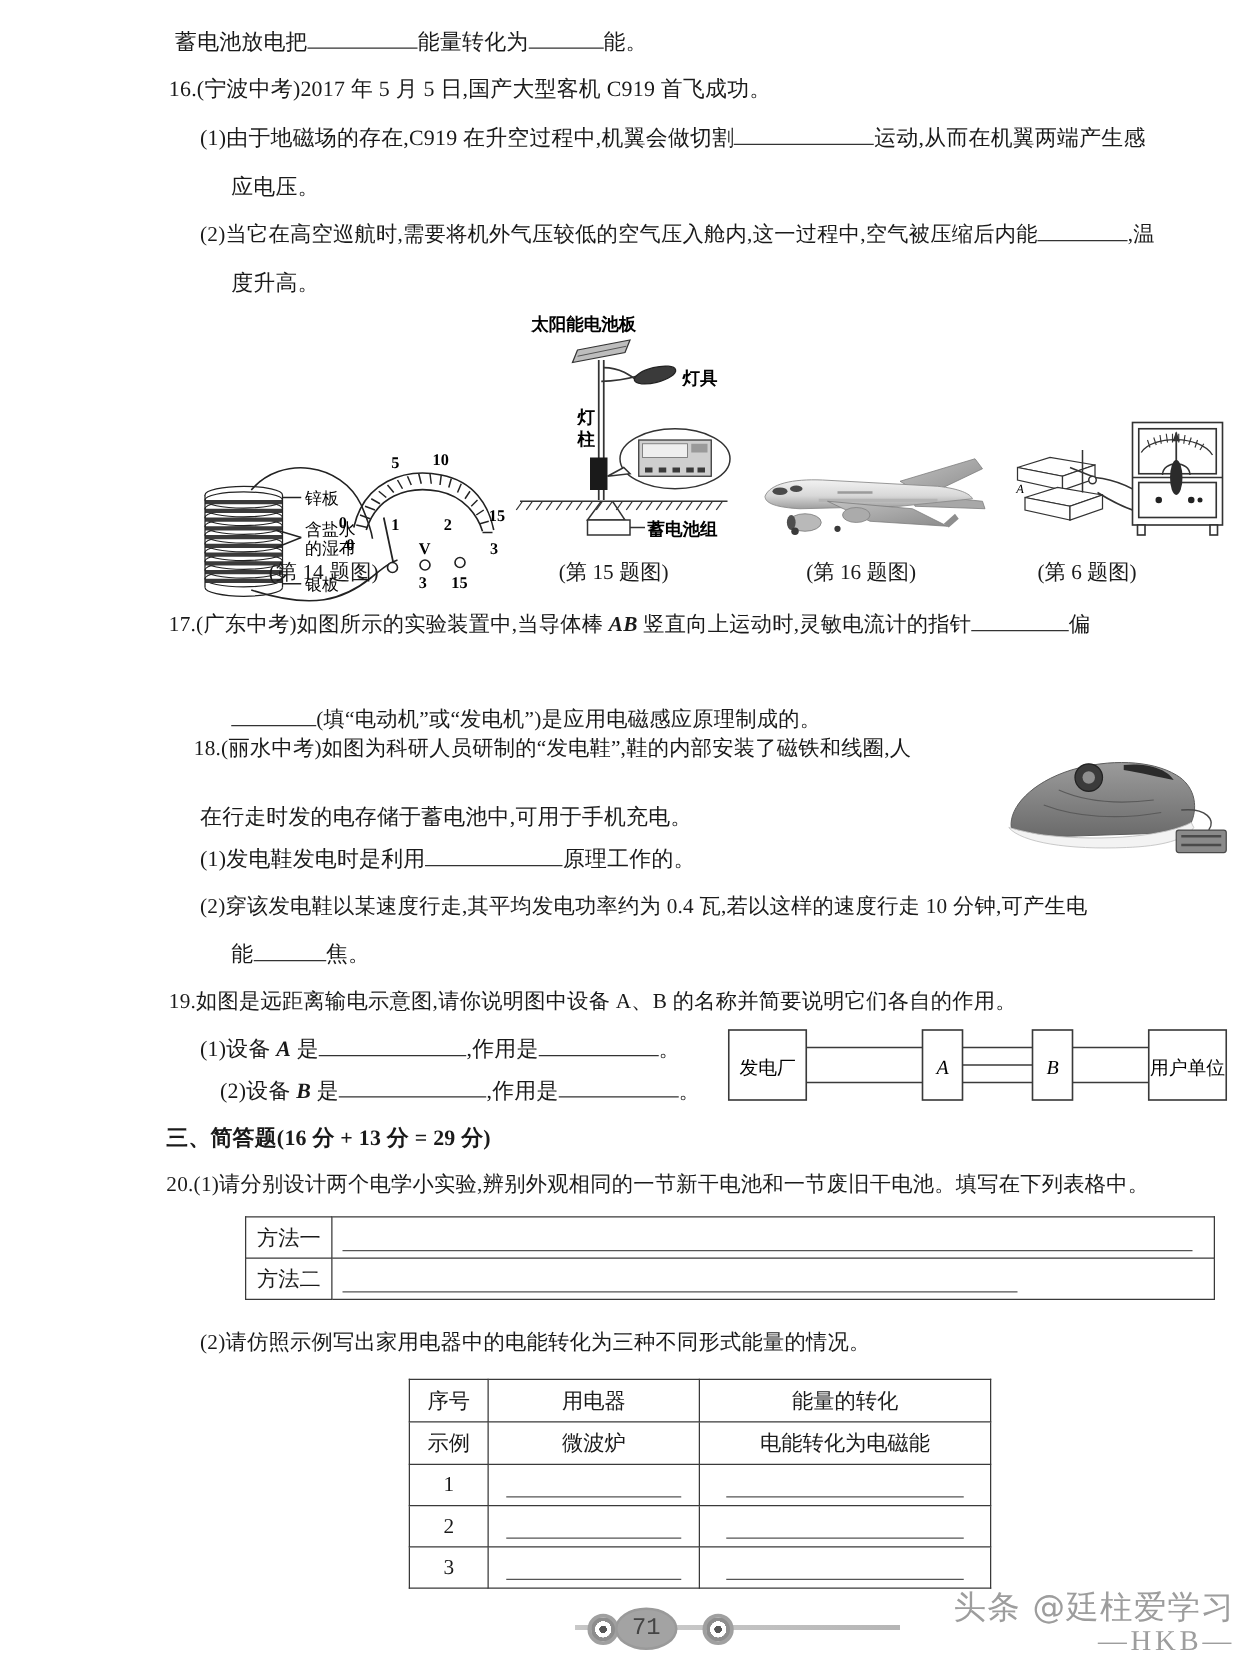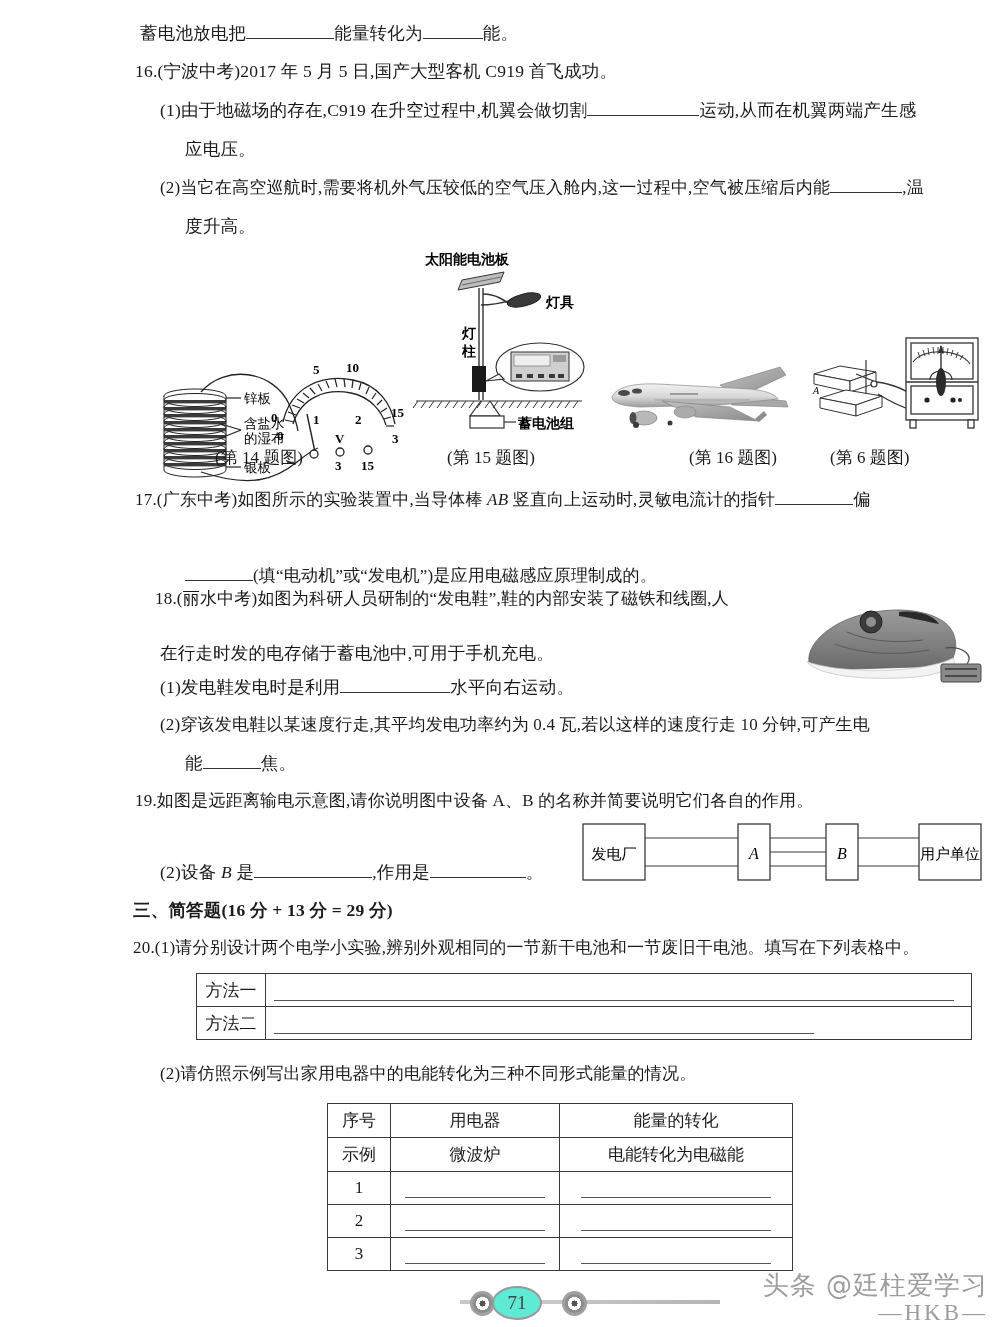--- a/index.html
+++ b/index.html
@@ -28,21 +28,21 @@
     line-height: 22px;
     white-space: nowrap;
     letter-spacing: 0.2px;
   }
   .blank {
     display: inline-block;
     border-bottom: 1.2px solid #333;
     vertical-align: baseline;
     height: 15px;
   }
-  .ital { font-style: italic; font-family: "Liberation Serif", serif; }
+  .ital { font-style: italic; font-family: "Liberation Serif", serif; font-weight: bold; }
 
   
   .figrow { position: absolute; left: 0; top: 250px; width: 1000px; height: 225px; }
   .figcap {
     position: absolute;
     font-size: 17px;
     white-space: nowrap;
   }
 
   
@@ -67,26 +67,26 @@
     background: linear-gradient(to right, #c9c9c9, #b5b5b5);
     top: 1300px;
   }
   .pagenum {
     position: absolute;
     top: 1286px;
     left: 492px;
     width: 46px; height: 30px;
     border-radius: 50%;
     border: 2.5px solid #9a9a9a;
-    background: #5eead4;
+    background: #a3a3a3;
     font-size: 19px;
     text-align: center;
     line-height: 29px;
     color: #444;
-    font-family: Liberation Serif, serif;
+    font-family: Liberation Mono, monospace;
   }
   .orn {
     position: absolute;
     top: 1291px;
     width: 19px; height: 19px;
     border-radius: 50%;
     border: 3px solid #a0a0a0;
     background: radial-gradient(circle, #555 0 22%, #fff 23% 48%, #8d8d8d 49% 100%);
   }
   .watermark {
@@ -328,21 +328,21 @@
 
       <ellipse cx="44" cy="63" rx="13" ry="7" fill="#b9b9b9" stroke="#7f7f7f" stroke-width="0.7"></ellipse>
       <ellipse cx="33" cy="63" rx="3.5" ry="6" fill="#4e4e4e"></ellipse>
       <ellipse cx="85" cy="57" rx="11" ry="6" fill="#ababab" stroke="#7f7f7f" stroke-width="0.6"></ellipse>
 
       <circle cx="36" cy="70" r="3" fill="#3a3a3a"></circle>
       <circle cx="70" cy="68" r="2.5" fill="#3a3a3a"></circle>
 
       <rect x="70" y="38" width="28" height="2" fill="#9b9b9b"></rect>
     </svg>
-    <div class="figcap" style="left:645px; top:196px;margin-left:44px;">(第 16 题图)</div>
+    <div class="figcap" style="left:645px; top:196px;">(第 16 题图)</div>
 
     <svg width="175" height="110" viewBox="0 0 175 110" style="position:absolute; left:810px; top:82px;">
 
       <g stroke="#333" stroke-width="1" fill="#ffffff">
         <polygon points="4,42 30,34 66,40 40,49"></polygon>
         <polygon points="4,42 4,52 40,60 40,49"></polygon>
         <polygon points="40,49 40,60 66,51 66,40"></polygon>
         <polygon points="10,66 36,58 72,64 46,73"></polygon>
         <polygon points="10,66 10,76 46,84 46,73"></polygon>
         <polygon points="46,73 46,84 72,75 72,64"></polygon>
@@ -435,33 +435,36 @@
     <path d="M150 48 C 170 46, 178 56, 172 64" fill="none" stroke="#4a4a4a" stroke-width="1.2"></path>
 
     <g>
       <rect x="146" y="64" width="40" height="18" rx="2" fill="#8a8a8a" stroke="#4a4a4a" stroke-width="1"></rect>
       <line x1="150" y1="69" x2="182" y2="69" stroke="#4a4a4a" stroke-width="2"></line>
       <line x1="150" y1="76" x2="182" y2="76" stroke="#4a4a4a" stroke-width="2"></line>
     </g>
   </svg>
 
   <div class="qline" style="left:160px; top:676px;">
-    <span>(1)发电鞋发电时是利用</span><span class="blank" style="width:110px;"></span><span>水平向右运动。</span>
+    <span>(1)发电鞋发电时是利用</span><span class="blank" style="width:110px;"></span><span>原理工作的。</span>
   </div>
   <div class="qline" style="left:160px; top:714px; font-size:17px;">
     <span>(2)穿该发电鞋以某速度行走,其平均发电功率约为 0.4 瓦,若以这样的速度行走 10 分钟,可产生电</span>
   </div>
   <div class="qline" style="left:185px; top:752px;">
     <span>能</span><span class="blank" style="width:58px;"></span><span>焦。</span>
   </div>
 
   <div class="qline" style="left:135px; top:790px; font-size:17px;">
     <span>19.</span><span>如图是远距离输电示意图,请你说明图中设备 A、B 的名称并简要说明它们各自的作用。</span>
   </div>
-  <div class="qline" style="left:160px; top:861px;">
+  <div class="qline" style="left:160px; top:828px;">
+    <span>(1)设备 </span><span class="ital">A</span><span> 是</span><span class="blank" style="width:118px;"></span><span>,作用是</span><span class="blank" style="width:96px;"></span><span>。</span>
+  </div>
+  <div class="qline" style="left:176px; top:861px;">
     <span>(2)设备 </span><span class="ital">B</span><span> 是</span><span class="blank" style="width:118px;"></span><span>,作用是</span><span class="blank" style="width:96px;"></span><span>。</span>
   </div>
 
   <svg width="400" height="62" viewBox="0 0 400 62" style="position:absolute; left:582px; top:821px;">
     <g stroke="#3a3a3a" stroke-width="1.3" fill="#ffffff">
       <rect x="1" y="3" width="62" height="56"></rect>
       <rect x="156" y="3" width="32" height="56"></rect>
       <rect x="244" y="3" width="32" height="56"></rect>
       <rect x="337" y="3" width="62" height="56"></rect>
     </g>

